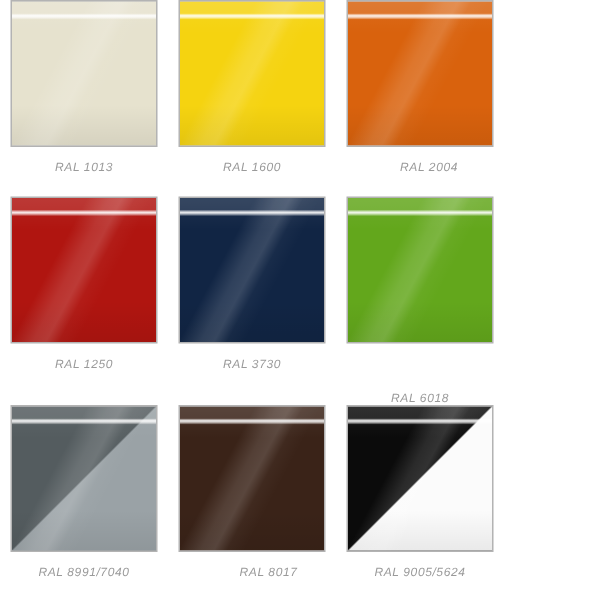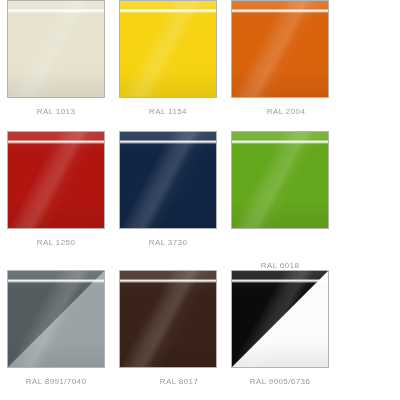--- a/index.html
+++ b/index.html
@@ -15,20 +15,21 @@
   }
 
   #swatch-grid {
     width: 336px;
     height: 400px;
     display: grid;
     grid-template-columns: repeat(3, 1fr);
     grid-template-rows: repeat(3, 1fr);
     box-sizing: border-box;
     padding: 0px 0px;
+    font-style: italic;
   }
 
   .swatch-cell {
     display: flex;
     flex-direction: column;
     align-items: center;
     justify-content: flex-start;
     box-sizing: border-box;
   }
 
@@ -130,21 +131,21 @@
       <div class="swatch-label" style="color: rgb(154, 154, 154);">RAL 1013</div>
     </div>
     <div class="swatch-cell">
       <div class="swatch-tile">
         <div class="tile-base" style="background: rgb(245, 211, 16);"></div>
         <div class="tile-shade"></div>
         <div class="tile-sheen"></div>
         <div class="tile-topband"></div>
         <div class="tile-glossline"></div>
       </div>
-      <div class="swatch-label" style="color: rgb(154, 154, 154);">RAL 1154</div>
+      <div class="swatch-label" style="color: rgb(154, 154, 154);">RAL 1600</div>
     </div>
     <div class="swatch-cell">
       <div class="swatch-tile">
         <div class="tile-base" style="background: rgb(217, 98, 13);"></div>
         <div class="tile-shade"></div>
         <div class="tile-sheen"></div>
         <div class="tile-topband"></div>
         <div class="tile-glossline"></div>
       </div>
       <div class="swatch-label" style="color: rgb(154, 154, 154); margin-left: 12px;">RAL 2004</div>
@@ -202,15 +203,15 @@
     </div>
     <div class="swatch-cell">
       <div class="swatch-tile">
         <div class="tile-base" style="background: rgb(11, 11, 11);"></div>
         <div class="tile-split" style="background: linear-gradient(to right bottom, rgba(0, 0, 0, 0) 0%, rgba(0, 0, 0, 0) calc(50% - 0.5px), rgb(251, 251, 251) calc(50% + 0.5px), rgb(251, 251, 251) 100%);"></div>
         <div class="tile-shade"></div>
         <div class="tile-sheen"></div>
         <div class="tile-topband"></div>
         <div class="tile-glossline"></div>
       </div>
-      <div class="swatch-label" style="color: rgb(154, 154, 154);">RAL 9005/6736</div>
+      <div class="swatch-label" style="color: rgb(154, 154, 154);">RAL 9005/5624</div>
     </div>
   </div>
 
 </body></html>

